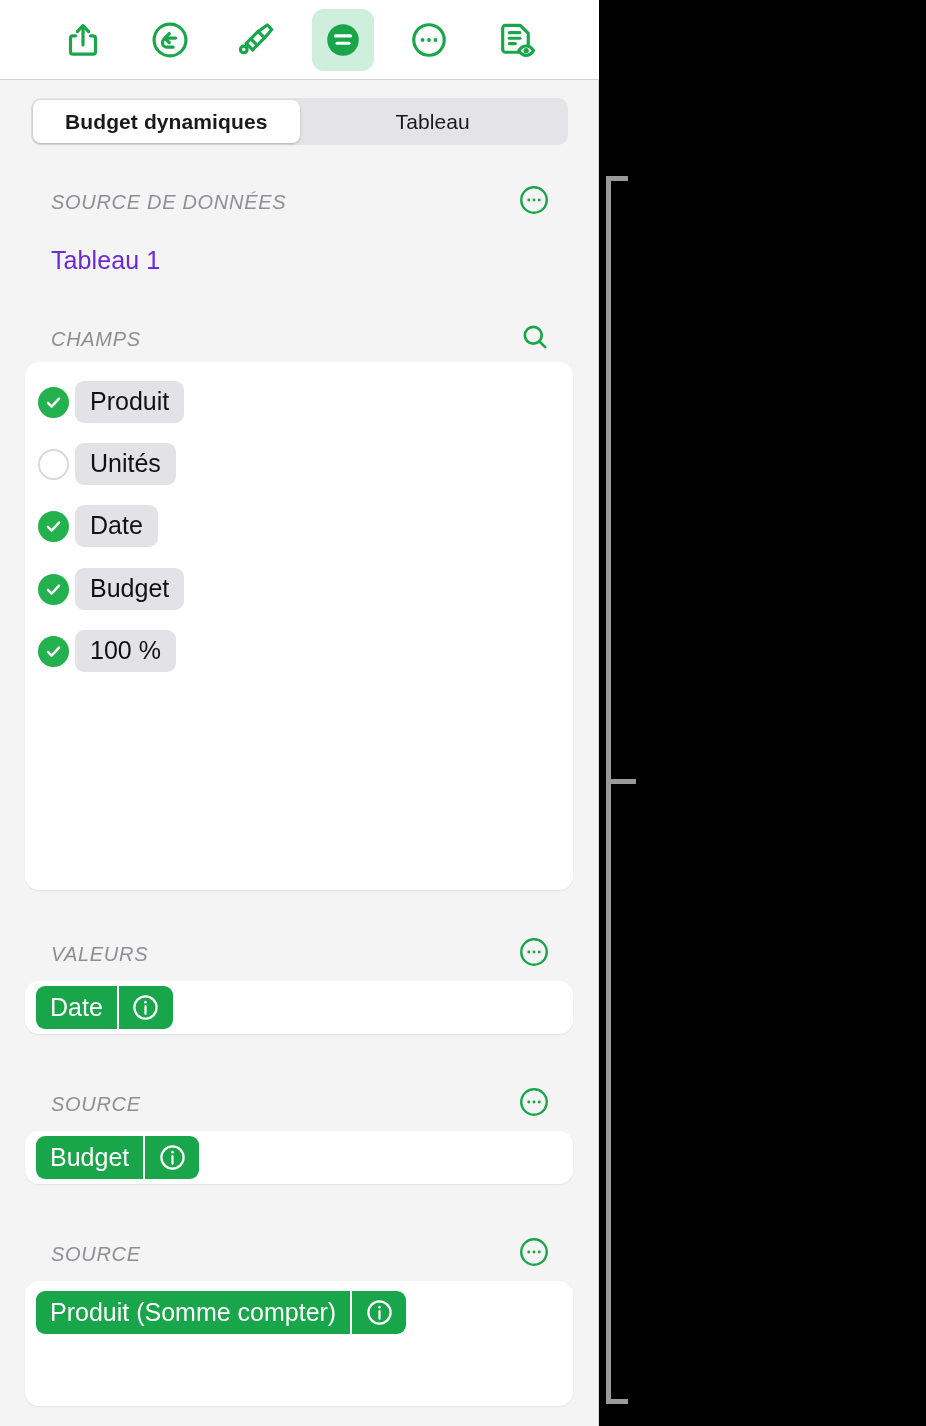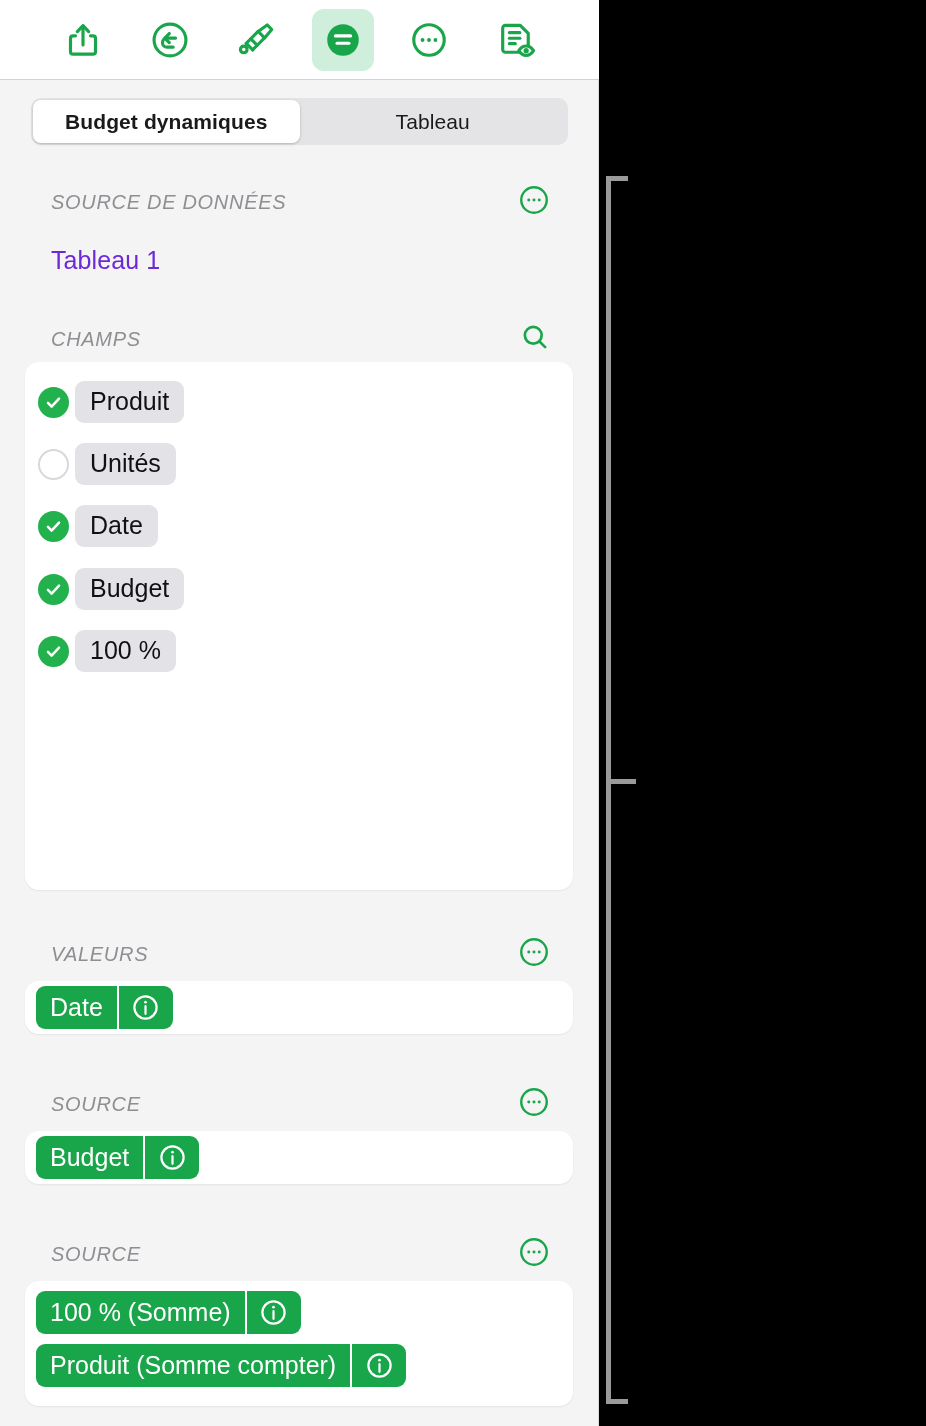--- a/index.html
+++ b/index.html
@@ -390,32 +390,20 @@
           <svg width="34" height="34" viewBox="0 0 24 24" fill="none" stroke="#19A64B" stroke-width="1.7">
             <circle cx="12" cy="12" r="9"></circle>
             <circle cx="8.3" cy="12" r="1.05" fill="#19A64B" stroke="none"></circle>
             <circle cx="12" cy="12" r="1.05" fill="#19A64B" stroke="none"></circle>
             <circle cx="15.7" cy="12" r="1.05" fill="#19A64B" stroke="none"></circle>
           </svg>
         </span>
       </div>
     </div>
     <div class="card" style="left:25px;top:1281px;width:548px;height:125px;padding:10px 0 0 11px">
-      <div style="margin-bottom:10px">
-        <div class="pill">
-          <span class="pill-label">100 % (Somme)</span>
-          <span class="pill-info">
-            <svg width="31" height="31" viewBox="0 0 24 24" fill="none" stroke="#ffffff" stroke-width="1.7" stroke-linecap="round">
-              <circle cx="12" cy="12" r="8.6"></circle>
-              <circle cx="12" cy="7.9" r="1.05" fill="#ffffff" stroke="none"></circle>
-              <path d="M12 10.9v6"></path>
-            </svg>
-          </span>
-        </div>
-      </div>
       <div>
         <div class="pill">
           <span class="pill-label">Produit (Somme compter)</span>
           <span class="pill-info">
             <svg width="31" height="31" viewBox="0 0 24 24" fill="none" stroke="#ffffff" stroke-width="1.7" stroke-linecap="round">
               <circle cx="12" cy="12" r="8.6"></circle>
               <circle cx="12" cy="7.9" r="1.05" fill="#ffffff" stroke="none"></circle>
               <path d="M12 10.9v6"></path>
             </svg>
           </span>

